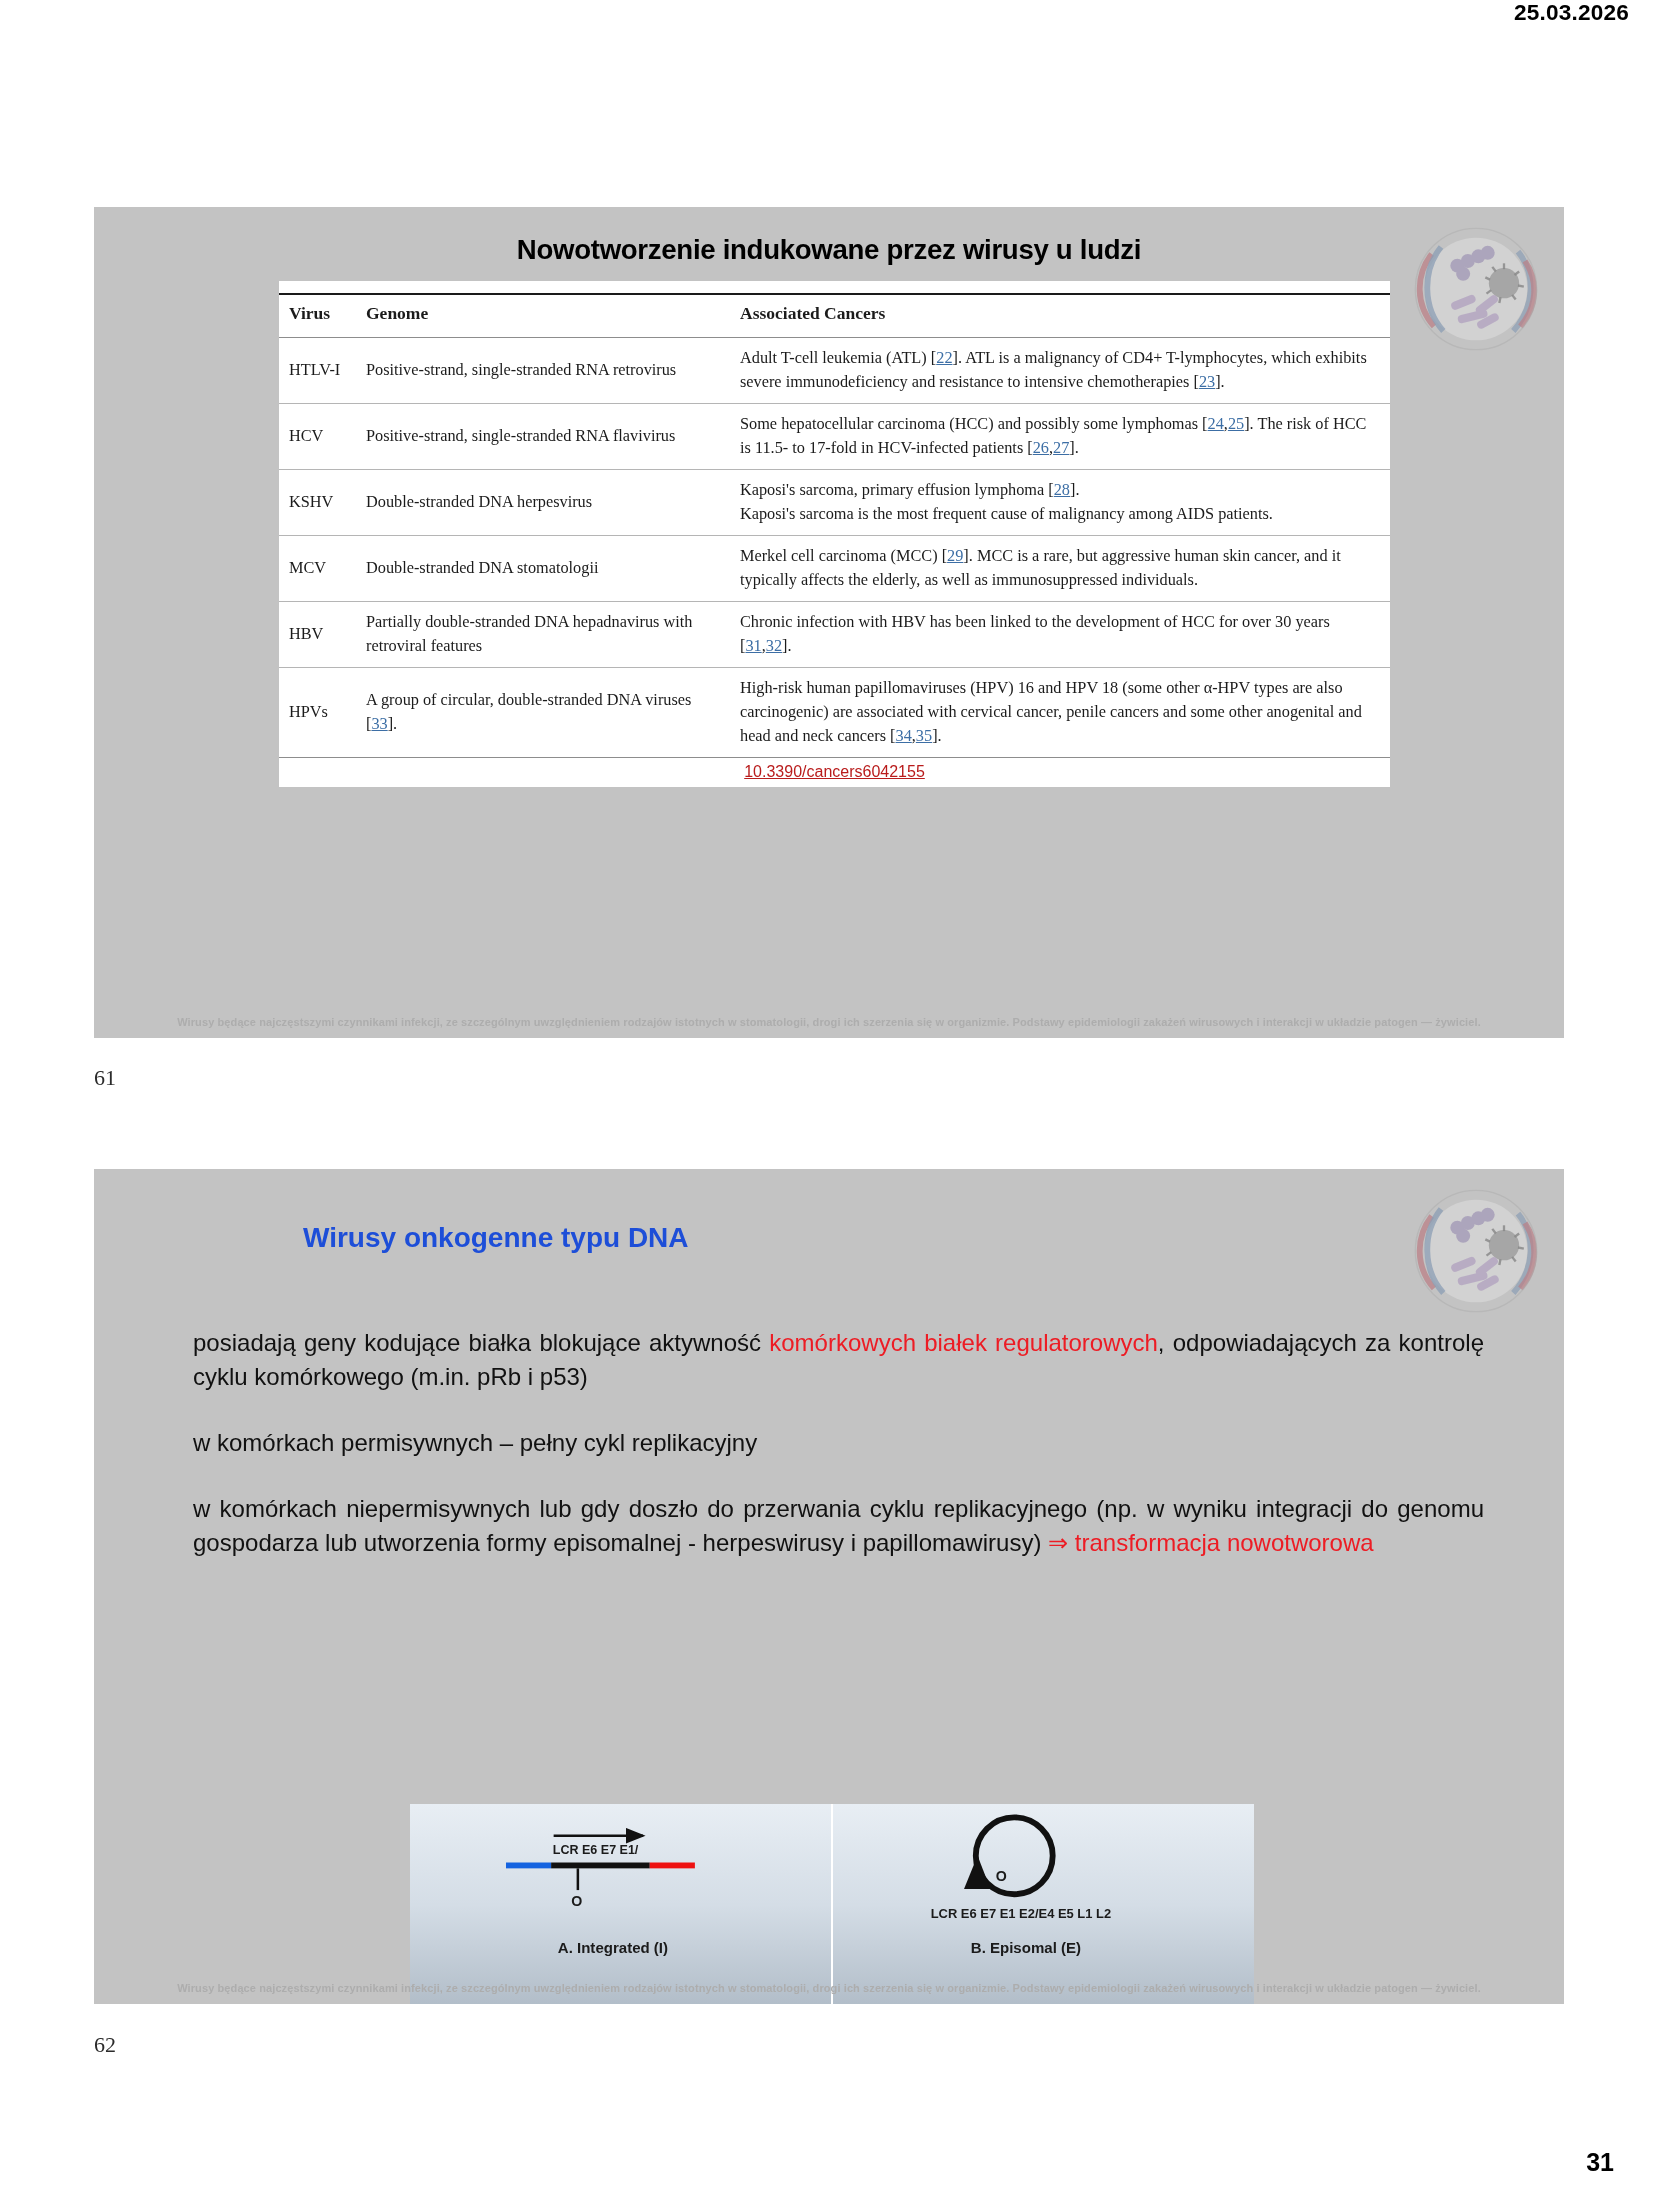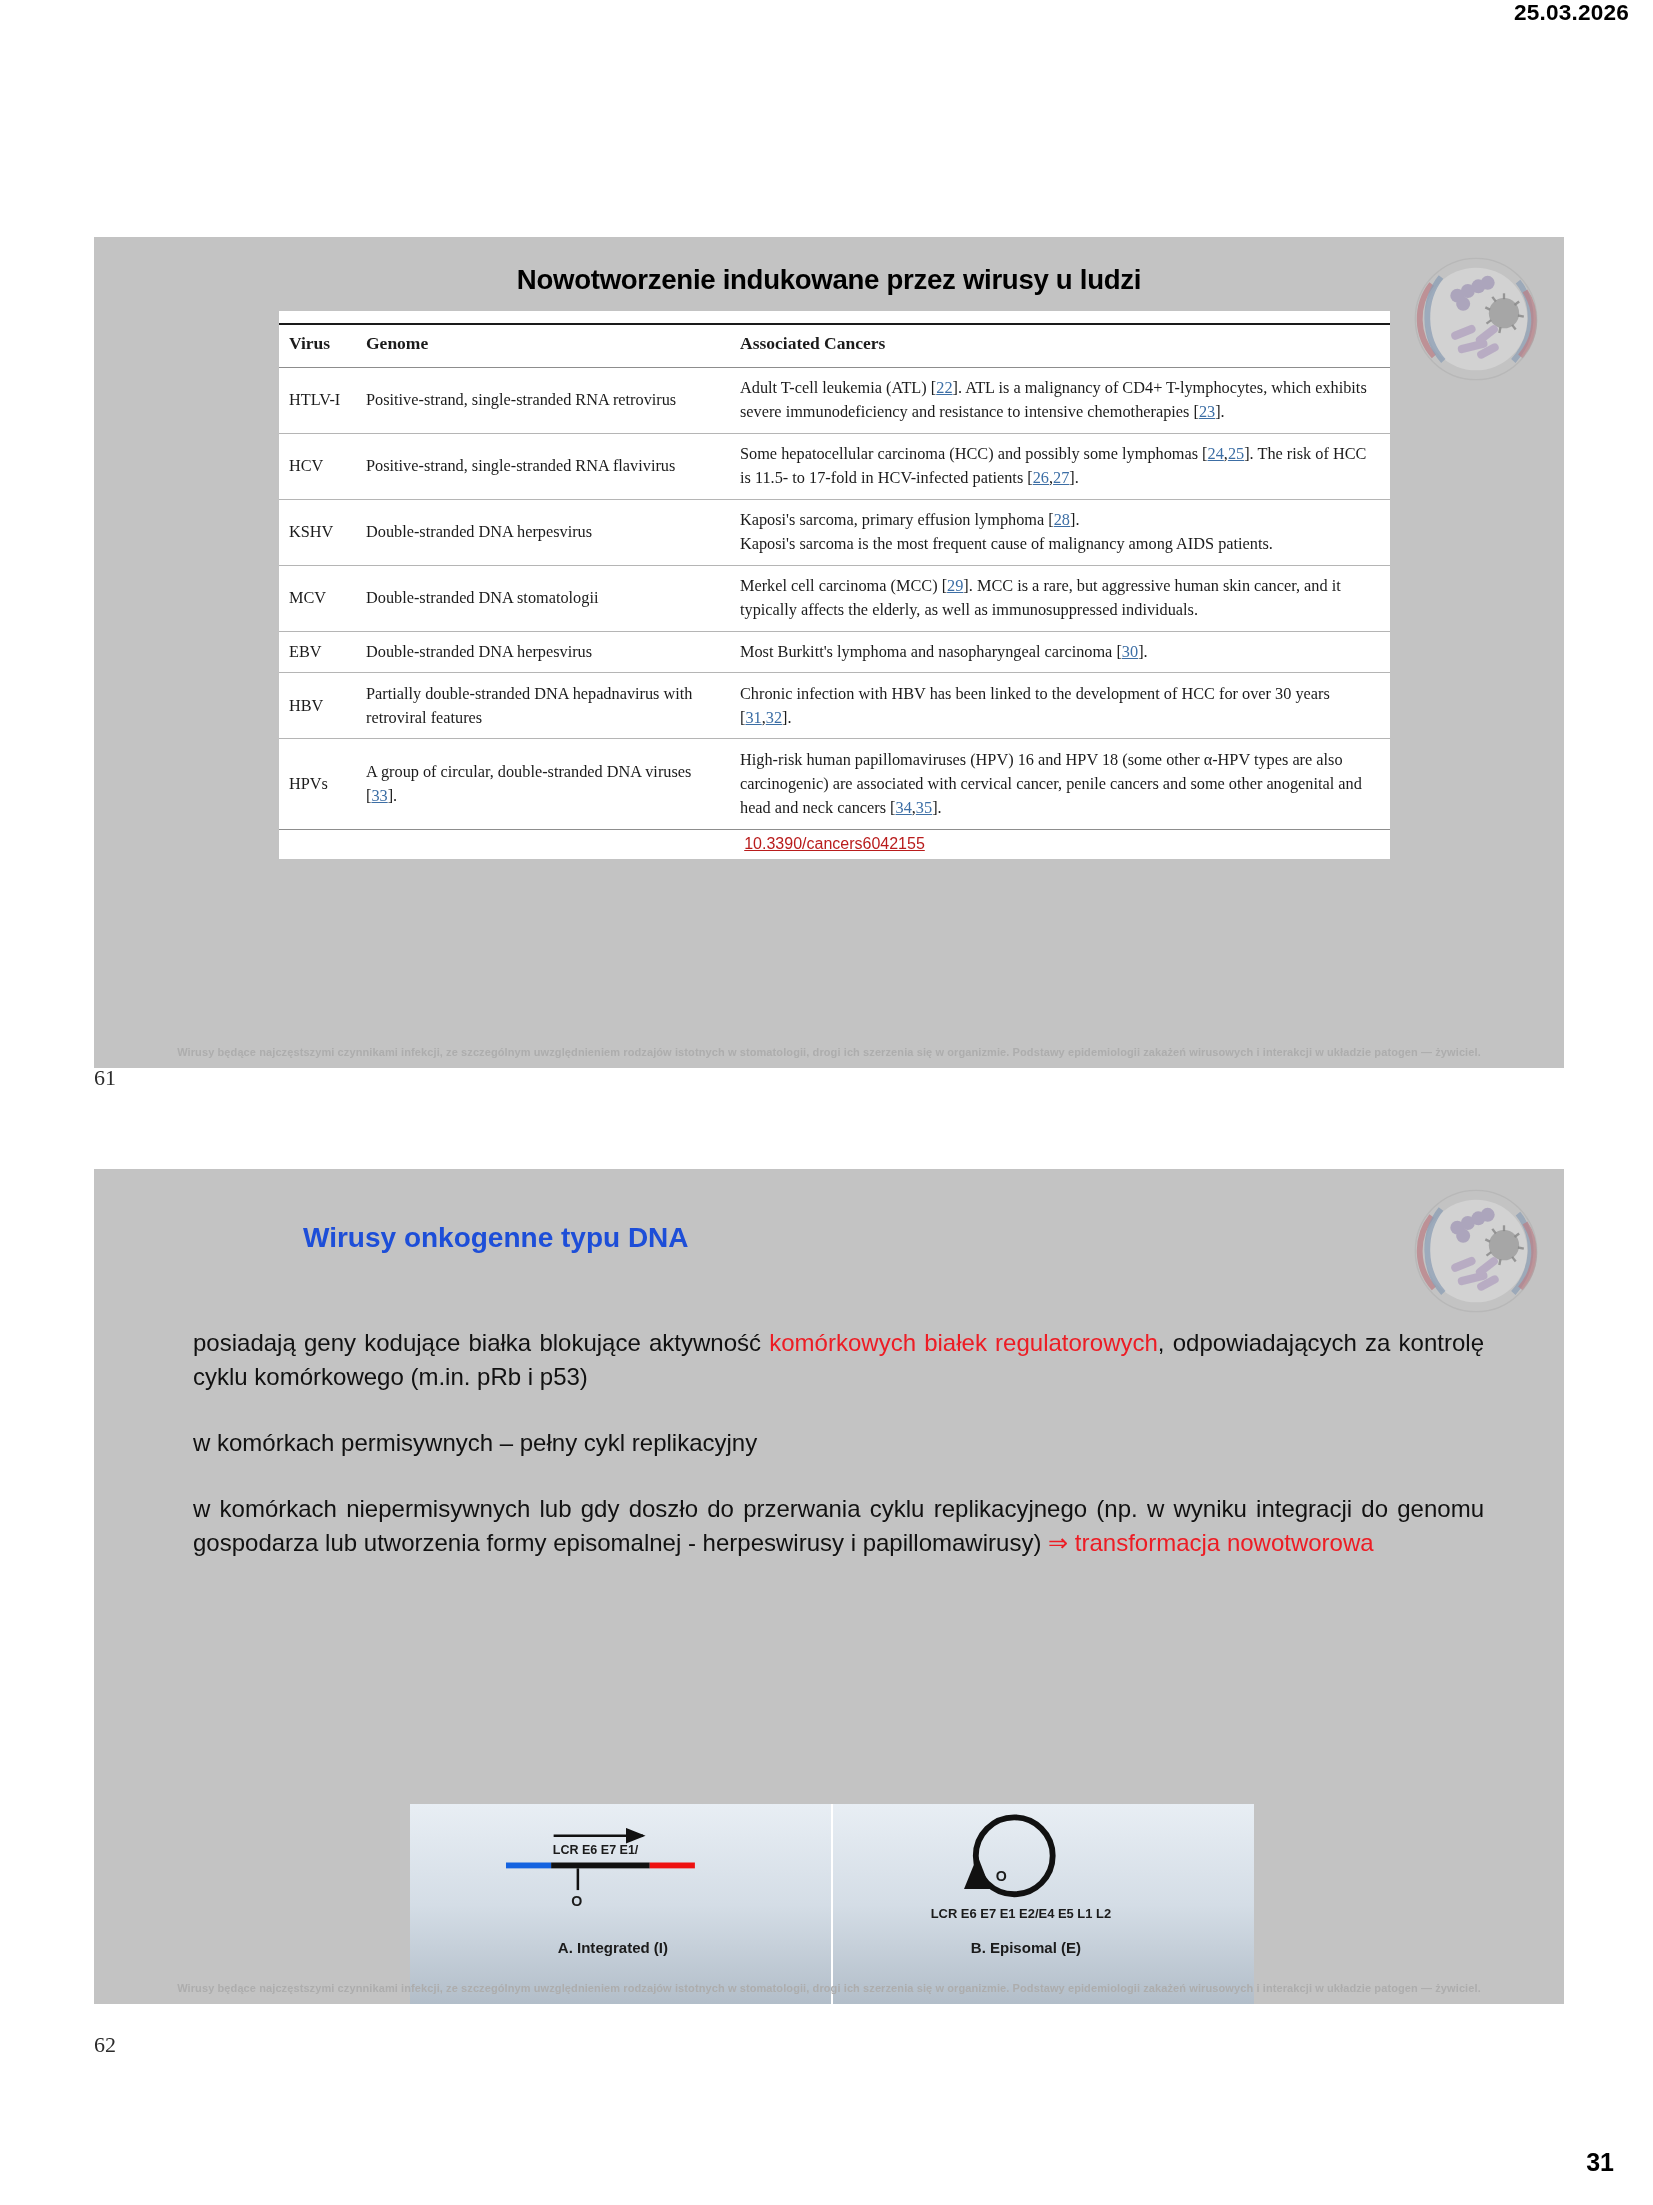--- a/index.html
+++ b/index.html
@@ -27,21 +27,21 @@
   }
   
   .slide{
     position:absolute;
     left:94px;
     width:1470px;
     background:#c3c3c3;
     box-sizing:border-box;
     overflow:hidden;
   }
-  #slide-61{ top:207px; height:831px;margin-top:30px; }
+  #slide-61{ top:207px; height:831px; }
   #slide-62{ top:1169px; height:835px; }
 
   .slide-number{
     position:absolute;
     left:94px;
     font-size:22px;
     color:#2b2b2b;
     font-family:"Liberation Serif", serif;
   }
   #num-61{ top:1065px; }
@@ -267,25 +267,20 @@
           </tr>
           <tr>
             <td class="virus">KSHV</td>
             <td>Double-stranded DNA herpesvirus</td>
             <td>Kaposi's sarcoma, primary effusion lymphoma [<span class="ref">28</span>].<br>Kaposi's sarcoma is the most frequent cause of malignancy among AIDS patients.</td>
           </tr>
           <tr>
             <td class="virus">MCV</td>
             <td>Double-stranded DNA stomatologii</td>
             <td>Merkel cell carcinoma (MCC) [<span class="ref">29</span>]. MCC is a rare, but aggressive human skin cancer, and it typically affects the elderly, as well as immunosuppressed individuals.</td>
-          </tr>
-          <tr>
-            <td class="virus">EBV</td>
-            <td>Double-stranded DNA herpesvirus</td>
-            <td>Most Burkitt's lymphoma and nasopharyngeal carcinoma [<span class="ref">30</span>].</td>
           </tr>
           <tr>
             <td class="virus">HBV</td>
             <td>Partially double-stranded DNA hepadnavirus with retroviral features</td>
             <td>Chronic infection with HBV has been linked to the development of HCC for over 30 years [<span class="ref">31</span>,<span class="ref">32</span>].</td>
           </tr>
           <tr>
             <td class="virus">HPVs</td>
             <td>A group of circular, double-stranded DNA viruses [<span class="ref">33</span>].</td>
             <td>High-risk human papillomaviruses (HPV) 16 and HPV 18 (some other α-HPV types are also carcinogenic) are associated with cervical cancer, penile cancers and some other anogenital and head and neck cancers [<span class="ref">34</span>,<span class="ref">35</span>].</td>

